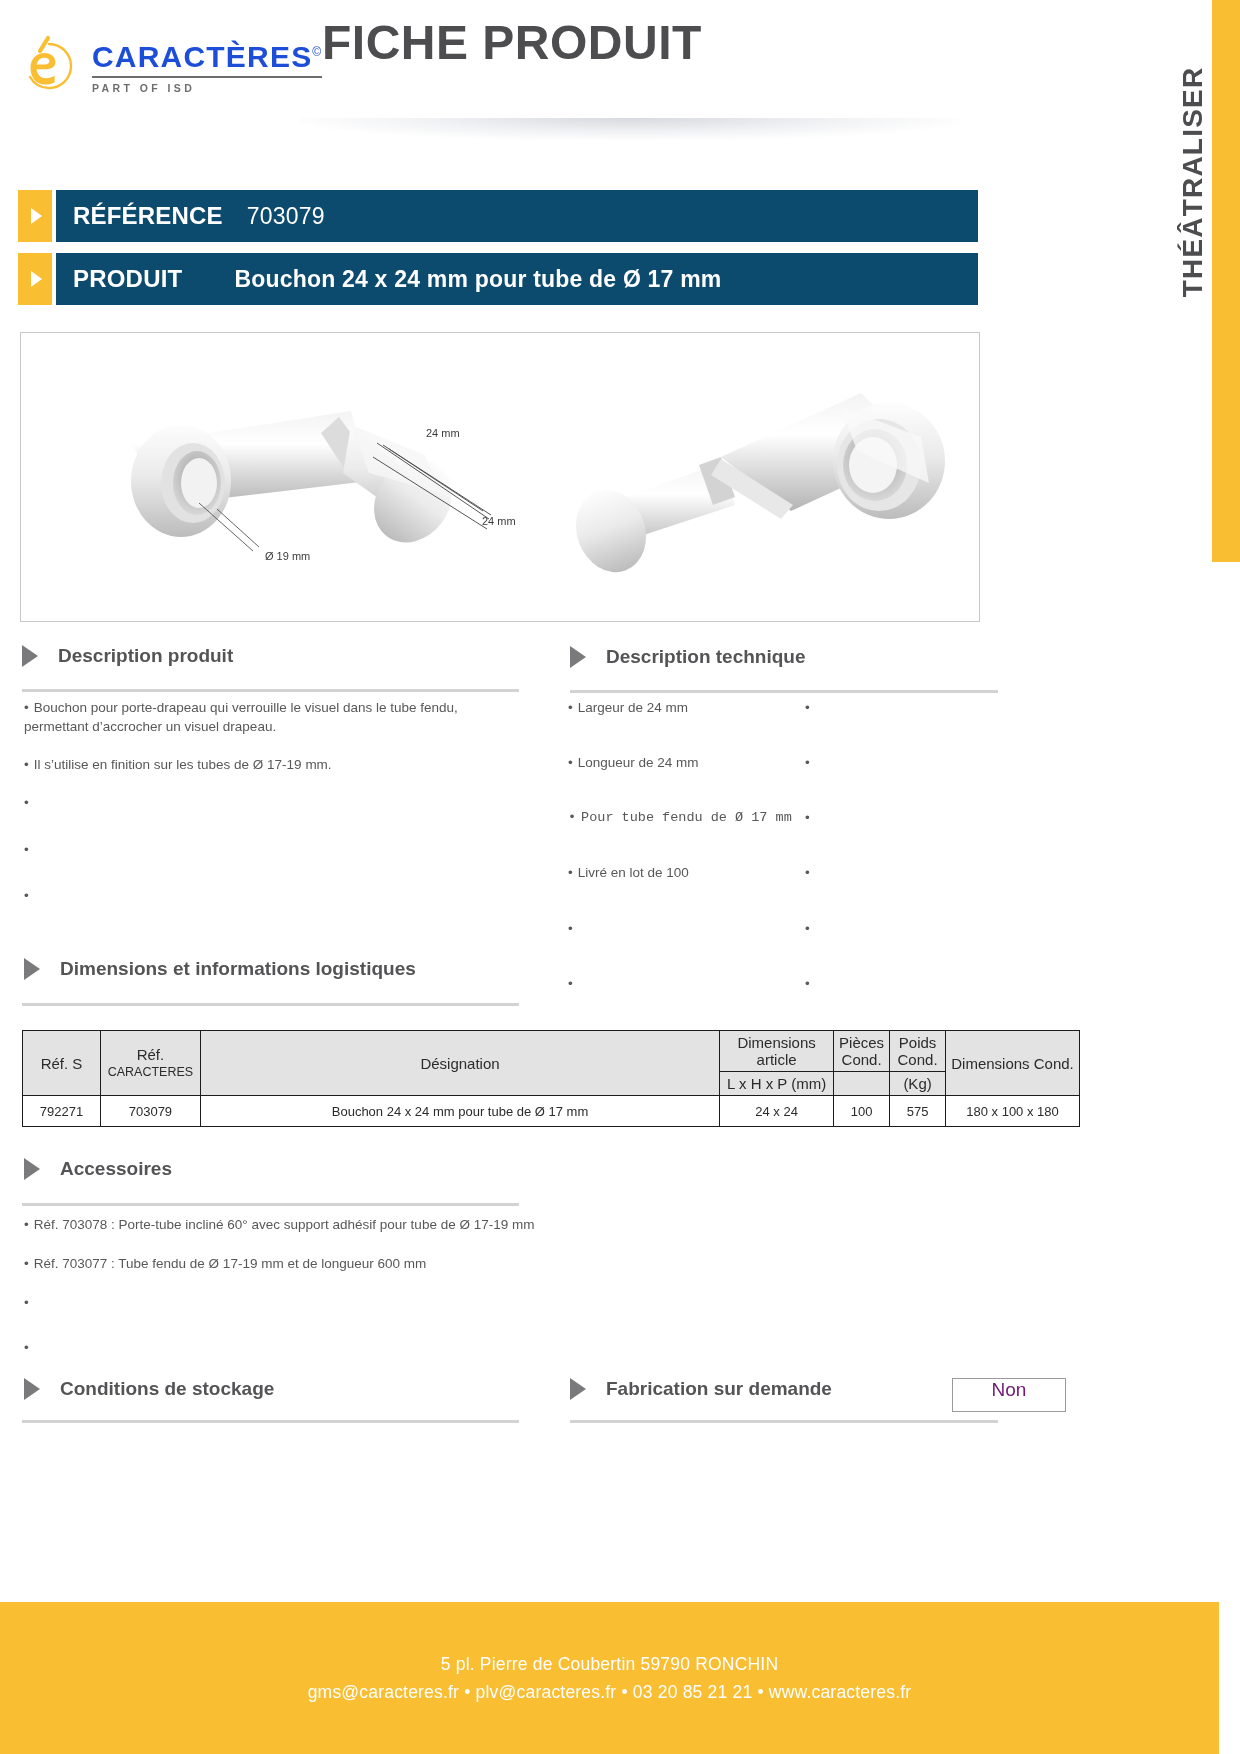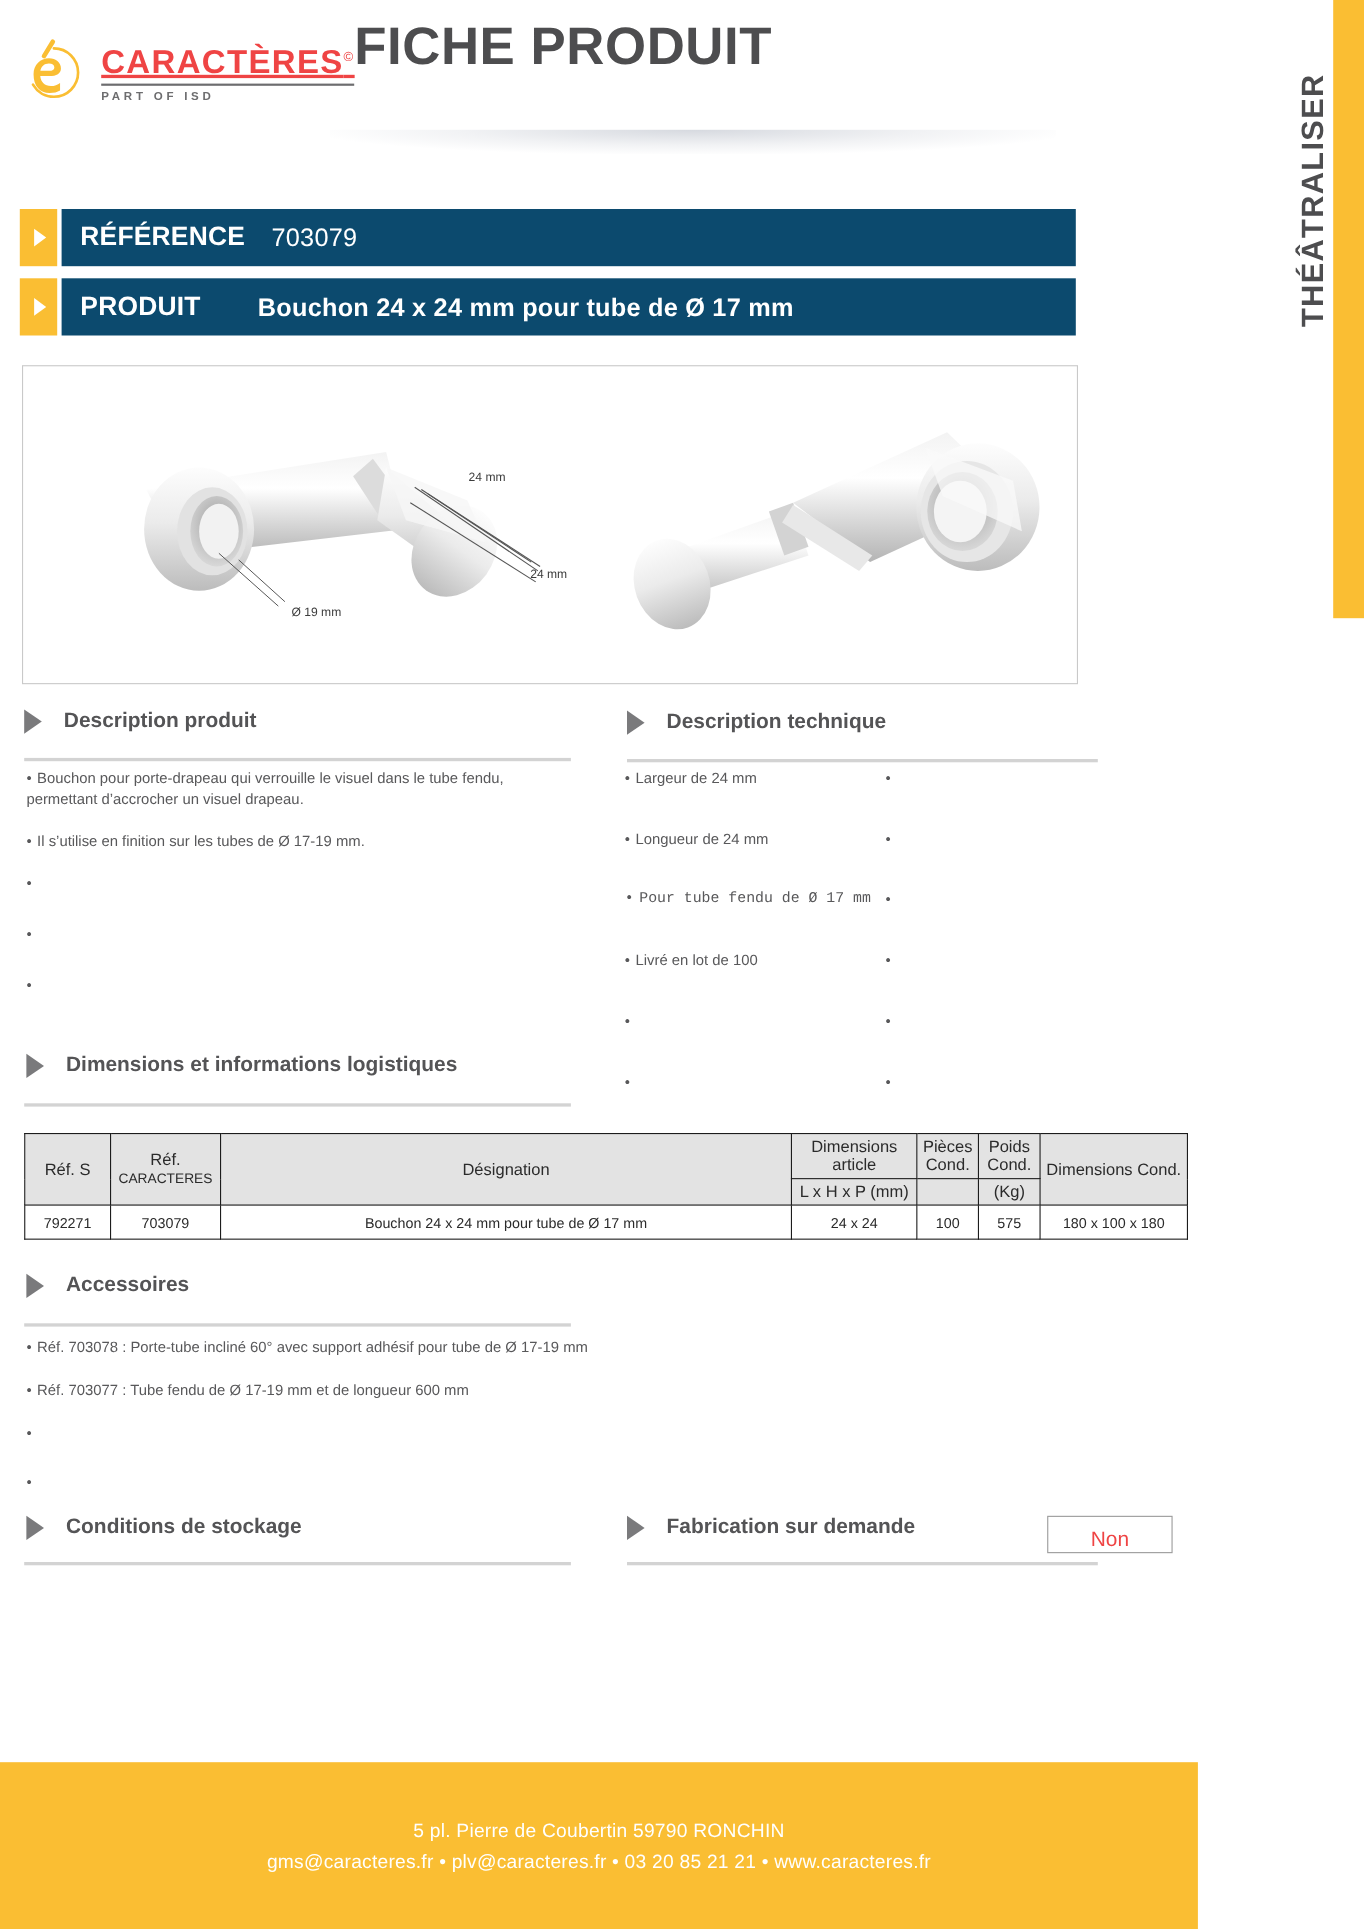--- a/index.html
+++ b/index.html
@@ -35,25 +35,24 @@
     flex: 0 0 auto;
   }
   .logo-text-wrap {
     margin-left: 12px;
     padding-top: 10px;
   }
   .logo-word {
     font-size: 30px;
     font-weight: bold;
     letter-spacing: 1.2px;
-    color: #ef4444;
+    color: #1d4ed8;
     line-height: 1;
     white-space: nowrap;
     font-family: "Liberation Sans", sans-serif;
-    text-decoration: underline;
   }
   .logo-word sup {
     font-size: 12px;
     vertical-align: super;
     font-weight: normal;
   }
   .logo-rule {
     margin-top: 4px;
     height: 1.5px;
     background: #6d6d6f;
@@ -250,31 +249,31 @@
     font-size: 15px;
     line-height: 1.05;
   }
 
   
   .fab-box {
     position: absolute;
     border: 1px solid #9a9a9a;
     background: #ffffff;
     display: flex;
-    align-items: flex-end;
+    align-items: flex-start;
     justify-content: center;
     font-size: 19px;
-    color: #ef4444;
+    color: #701a75;
   }
 
   
   .footer {
     position: absolute;
     left: 0; bottom: 0;
-    width: 1089px;
+    width: 1219px;
     height: 152px;
     background: #fabe33;
     display: flex;
     flex-direction: column;
     align-items: center;
     justify-content: center;
   }
   .footer .line {
     color: #ffffff;
     font-size: 17.5px;

